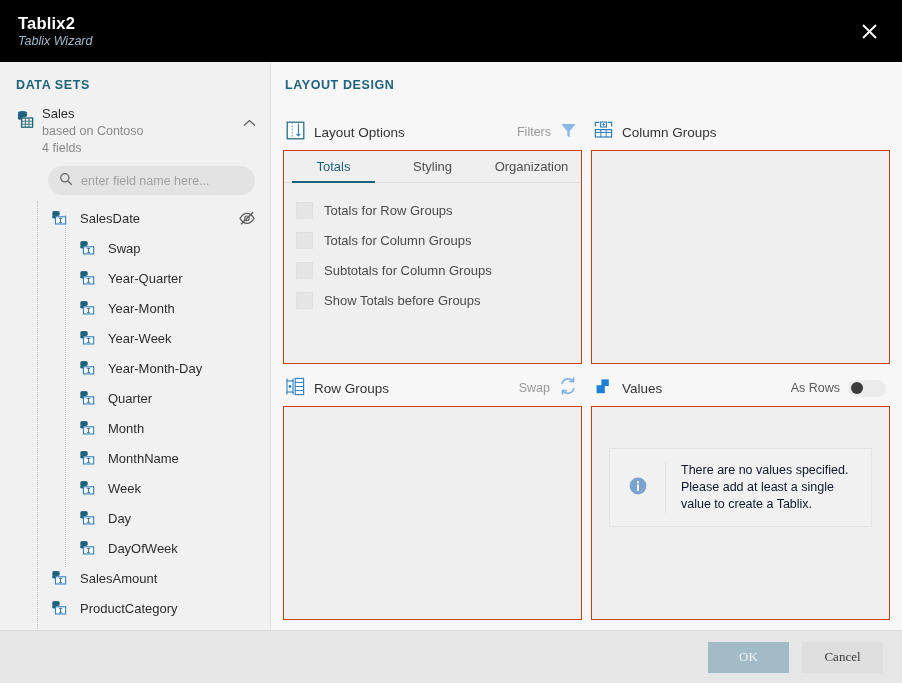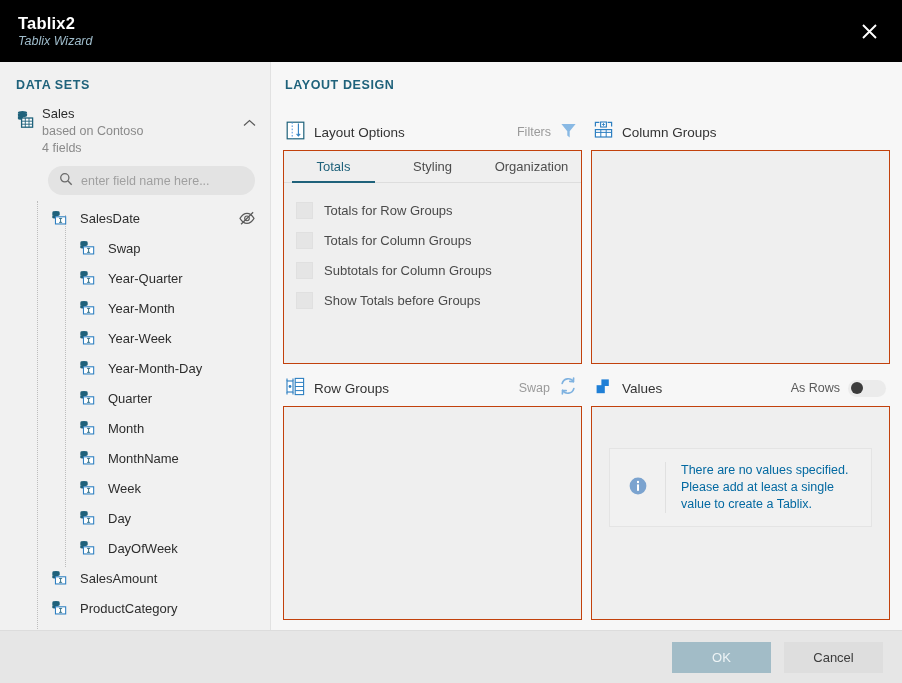--- a/index.html
+++ b/index.html
@@ -188,37 +188,37 @@
     background: #f1f1f1; border: 1px solid #e4e4e4;
     display: flex; align-items: center;
     padding: 13px 10px 13px 0;
   }
   .info-icon-cell {
     width: 56px; min-width: 56px;
     display: flex; align-items: center; justify-content: center;
     border-right: 1px solid #e0e0e0; align-self: stretch;
   }
   .info-text {
-    font-size: 12.5px; color: #0369a1; line-height: 17px;
+    font-size: 12.5px; color: #0f172a; line-height: 17px;
     padding-left: 15px;
   }
 
   
   .footer {
     height: 53px; min-height: 53px;
     background: #e6e6e6;
     border-top: 1px solid #dcdcdc;
     display: flex; align-items: center; justify-content: flex-end;
     gap: 13px; padding-right: 19px;
   }
   .btn {
-    width: 99px; height: 31px;
+    width: 81px; height: 31px;
     display: flex; align-items: center; justify-content: center;
     font-size: 13px; cursor: pointer; border: none;
-    font-family: Liberation Sans, sans-serif;
+    font-family: Liberation Serif, serif;
   }
   .btn-ok { background: #a2bcc7; color: #eef4f6; }
   .btn-cancel { background: #dedede; color: #3c3c3c; }
 </style>
 </head>
 <body>
 
 <div class="app">
 
   <div class="titlebar">

